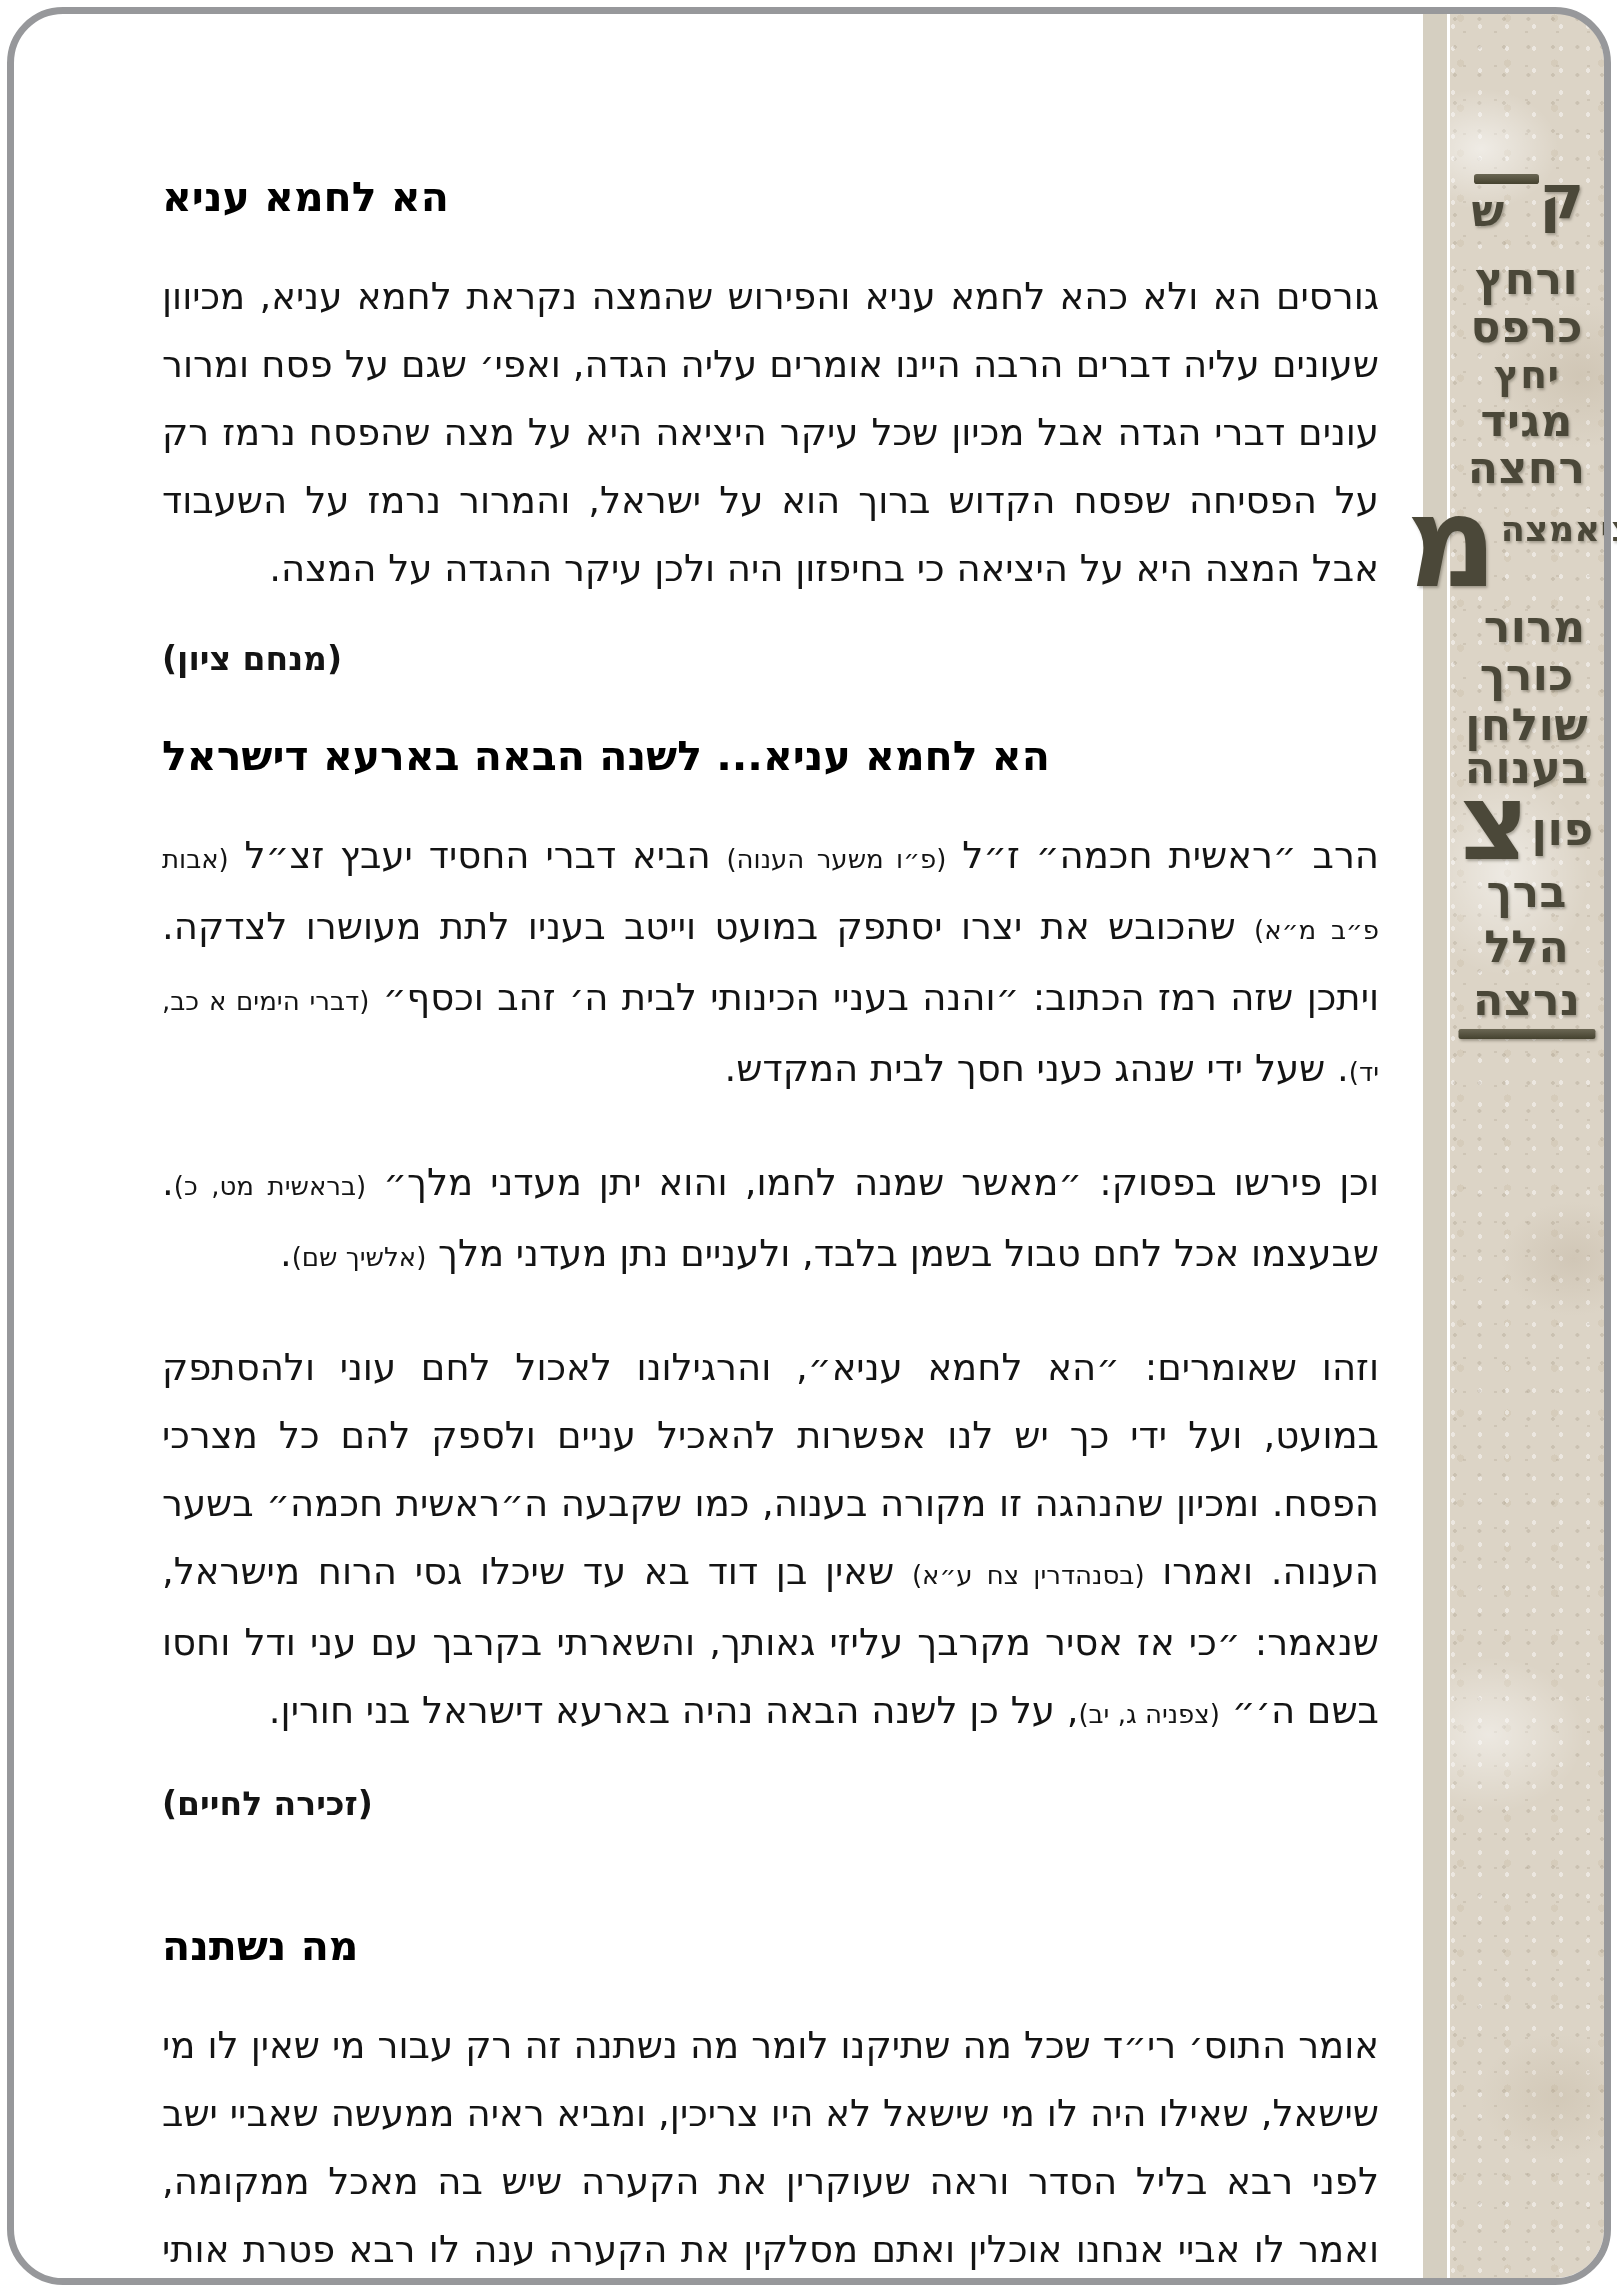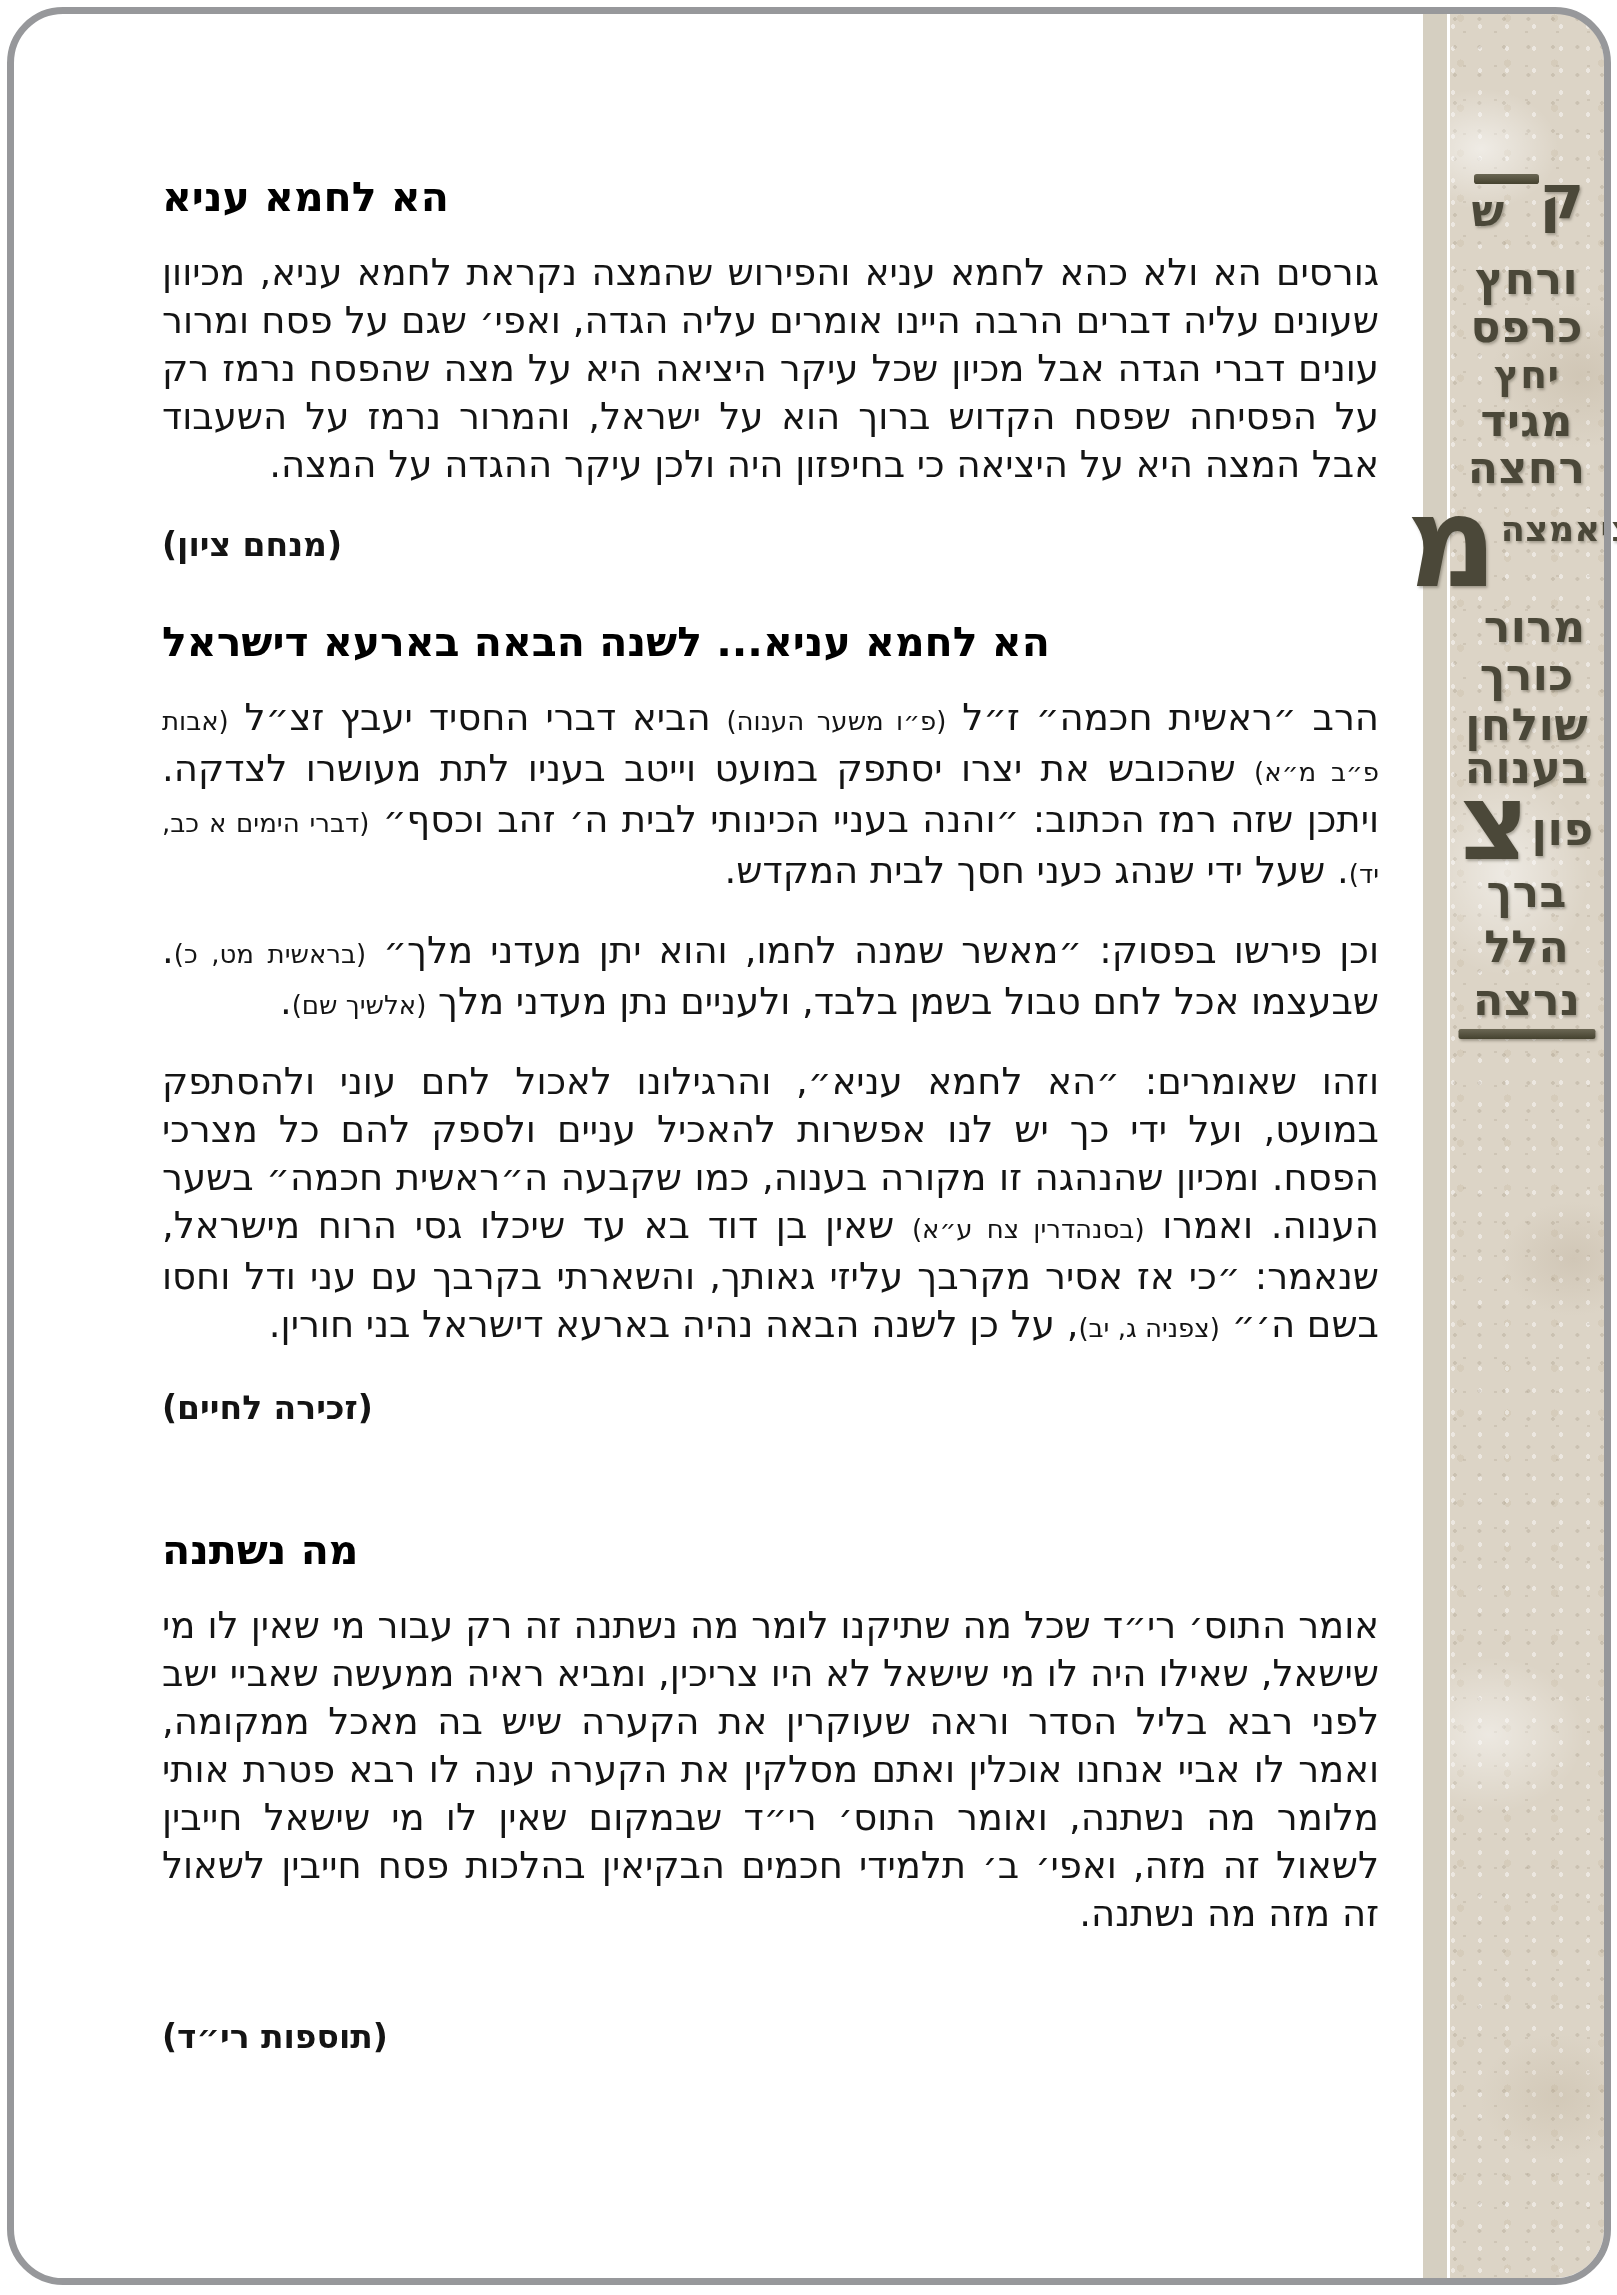--- a/index.html
+++ b/index.html
@@ -68,21 +68,21 @@
                    background:linear-gradient(180deg,#6b6754,#45422f);
                    box-shadow:1.4px 1.9px 2.8px rgba(52,48,34,.35); }
 
   
   .content { position:absolute; top:14px; right:239px; width:1217px; direction:rtl;
              color:#141414; z-index:2; }
   .heading { font-size:41px; font-weight:bold; color:#000; text-align:left; line-height:1.1; }
   .h1 { margin-top:161px; }
   .h2 { margin-top:56px; }
   .h3 { margin-top:101px; }
-  .para { font-size:37px; line-height:48px; text-align:justify; margin-top:29px; }
+  .para { font-size:37px; line-height:68px; text-align:justify; margin-top:43px; }
   .para .ref { font-size:26px; }
   .attr { font-size:33px; font-weight:bold; text-align:left; margin-top:36px; direction:rtl; }
   .attr3 { margin-top:79px; }
 
   
   .medallion { position:absolute; left:1363px; top:1878px; width:231px; height:231px; z-index:4; }
   .medallion svg { display:block; }
 </style>
 </head>
 <body>

